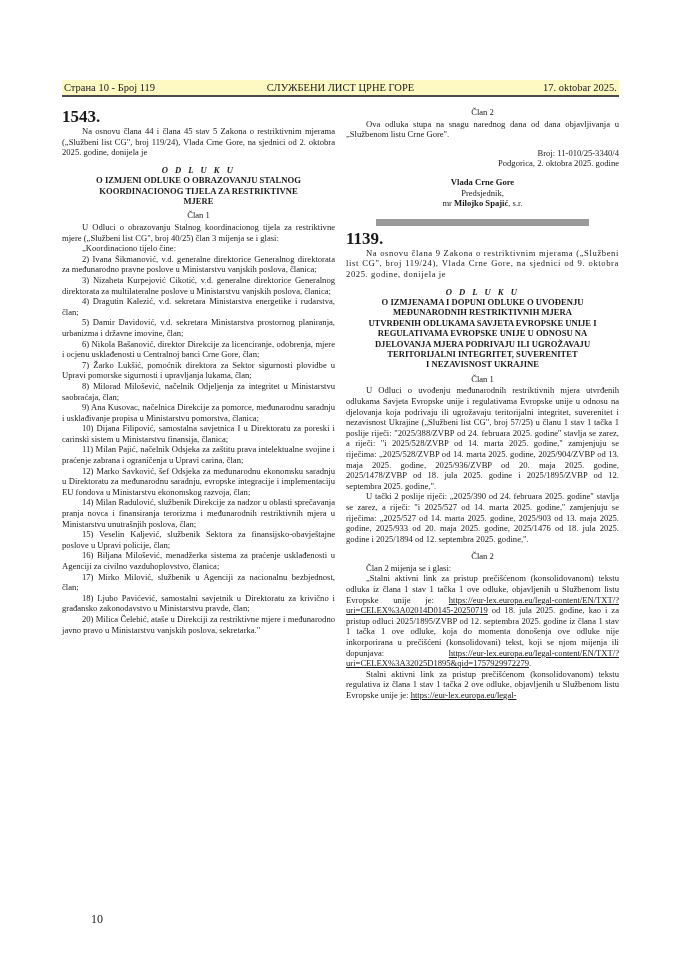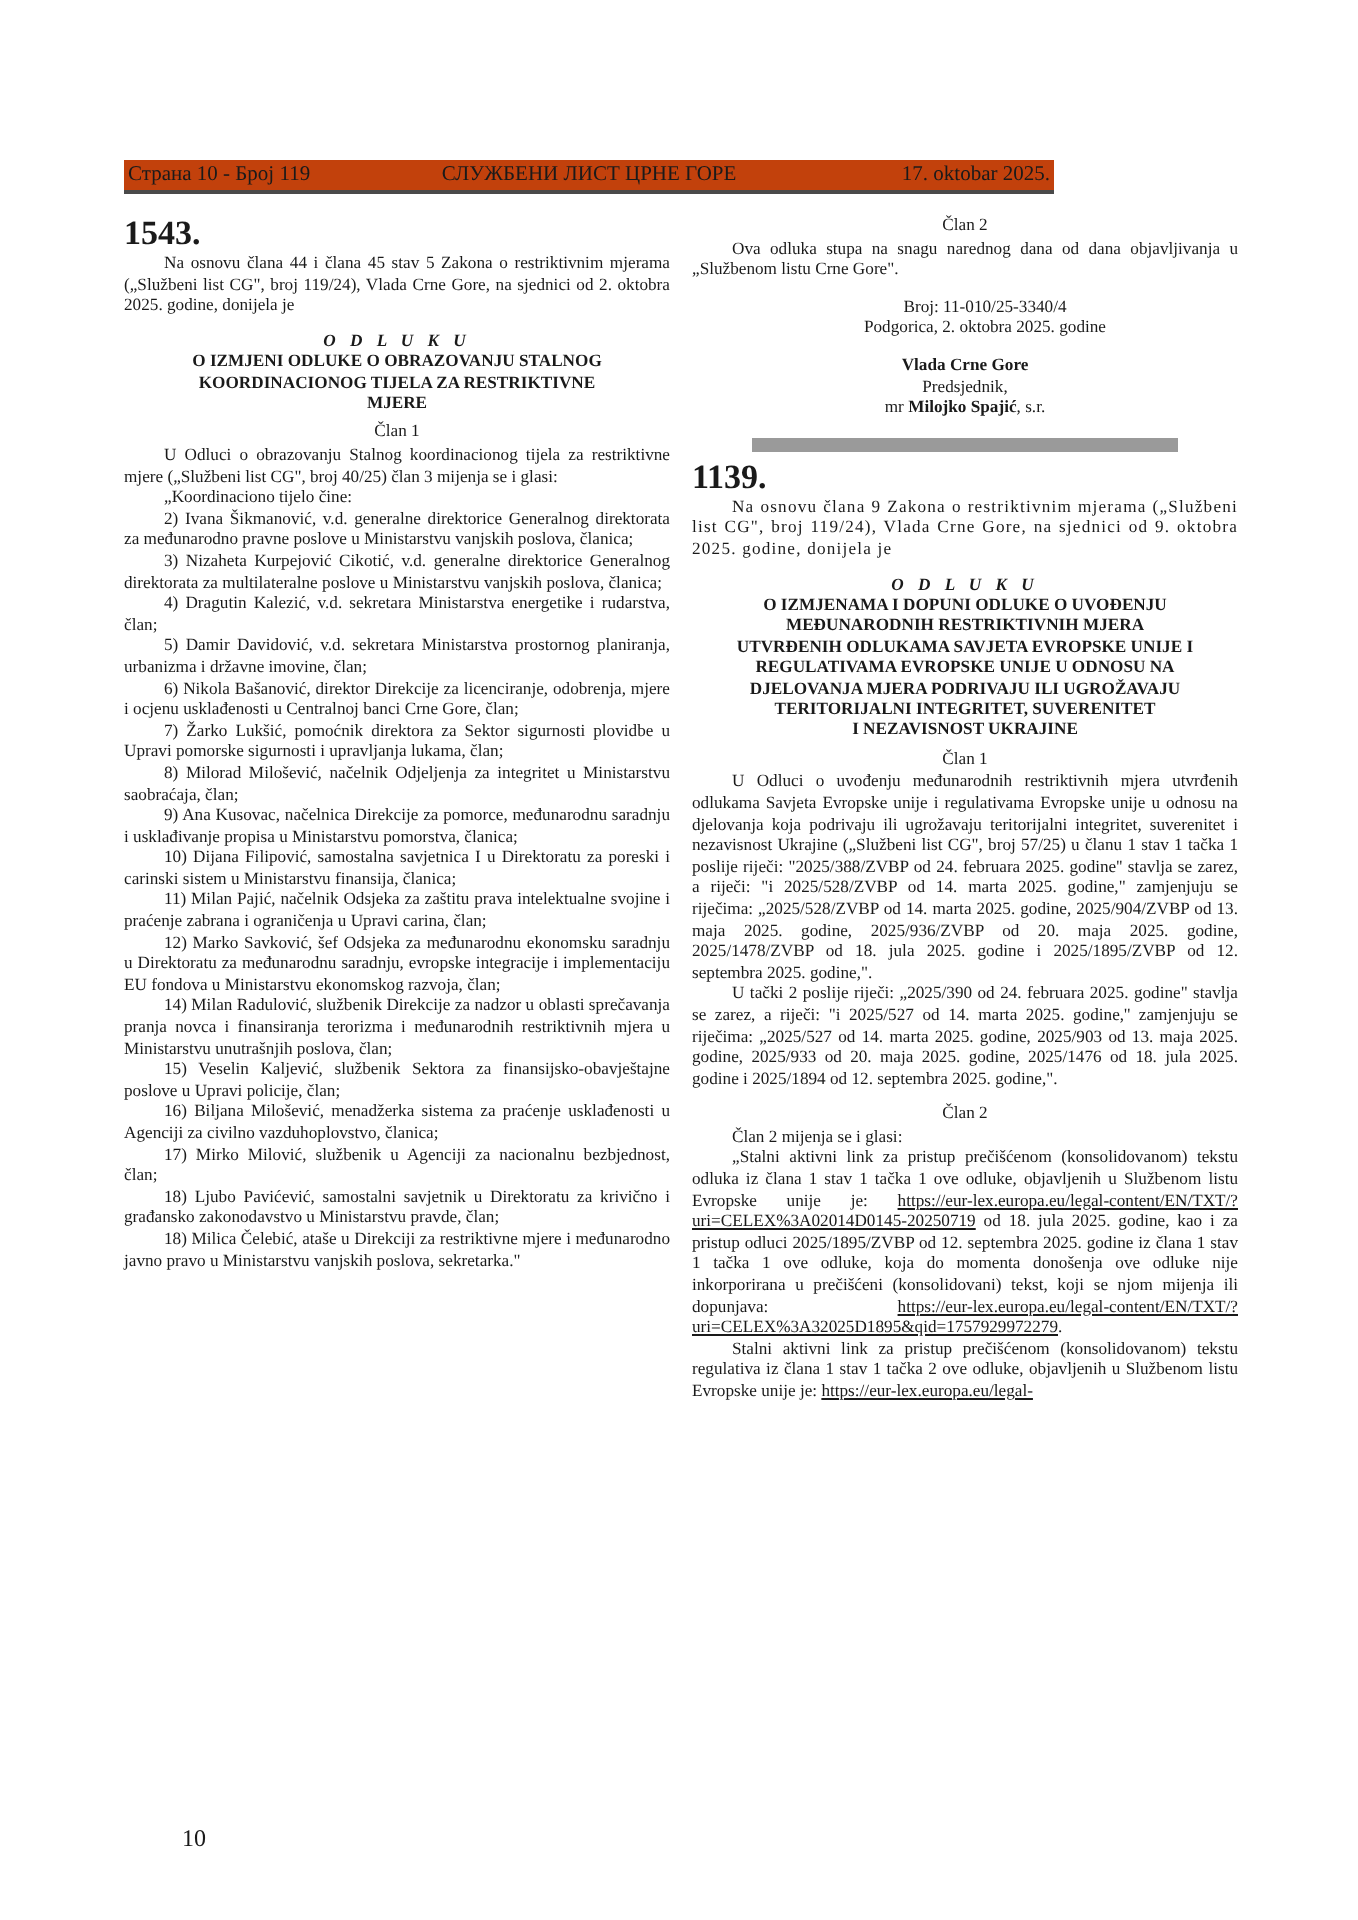--- a/index.html
+++ b/index.html
@@ -3,41 +3,41 @@
 <meta charset="utf-8">
 <style>
   html, body { margin: 0; padding: 0; }
   body {
     width: 679px; height: 960px; background: #ffffff; overflow: hidden;
     font-family: "Liberation Serif", "DejaVu Serif", serif; color: #1a1a1a;
     position: relative;
   }
   .page { position: absolute; left: 0; top: 0; width: 679px; height: 960px; }
   .header {
-    position: absolute; left: 62px; top: 80px; width: 465px; height: 15px;
-    background: #c2410c; border-bottom: 2px solid #4a4a4a;
+    position: absolute; left: 62px; top: 80px; width: 557px; height: 15px;
+    background: #fef9c3; border-bottom: 2px solid #4a4a4a;
     font-size: 10.5px; line-height: 15px;
   }
   .header .left { position: absolute; left: 2px; top: 0; }
   .header .center { position: absolute; left: 0; right: 0; text-align: center; top: 0; }
   .header .right { position: absolute; right: 2px; top: 0; }
 
   .col { position: absolute; top: 108px; width: 273px; font-size: 8.6px; line-height: 10.6px; text-align: justify; }
   .col.left { left: 62px; }
   .col.right { left: 346px; top: 104px; }
 
   .act-num { font-weight: bold; font-size: 17px; line-height: 18px; margin: 0; }
   p { margin: 0; text-indent: 20px; }
   .center { text-align: center; text-indent: 0; }
   .bold { font-weight: bold; }
   .title-block { text-align: center; font-weight: bold; margin: 7px 0 4px 0; line-height: 10.4px; font-size: 8.6px; }
   .title-block .odluku { letter-spacing: 2.5px; font-style: italic; }
   .clan { text-align: center; margin: 3px 0 1px 0; text-indent: 0; }
   .clan.gap { margin-top: 7px; }
-  .meta { margin-top: 8px; padding-left: 20px; text-indent: 0; text-align: center; }
+  .meta { margin-top: 8px; padding-left: 20px; text-indent: 0; text-align: right; }
   .sign { text-align: center; margin-top: 8px; line-height: 10.6px; }
   .sepbar { height: 7px; background: #9a9a9a; margin: 10px 30px 4px 30px; }
   .link { text-decoration: underline; }
   .page-num { position: absolute; left: 91px; top: 912px; font-size: 12px; }
   .spaced { letter-spacing: 0.6px; }
 </style>
 </head>
 <body>
 
 <div class="page">
@@ -73,21 +73,21 @@
       <p>8) Milorad Milošević, načelnik Odjeljenja za integritet u Ministarstvu saobraćaja, član;</p>
       <p>9) Ana Kusovac, načelnica Direkcije za pomorce, međunarodnu saradnju i usklađivanje propisa u Ministarstvu pomorstva, članica;</p>
       <p>10) Dijana Filipović, samostalna savjetnica I u Direktoratu za poreski i carinski sistem u Ministarstvu finansija, članica;</p>
       <p>11) Milan Pajić, načelnik Odsjeka za zaštitu prava intelektualne svojine i praćenje zabrana i ograničenja u Upravi carina, član;</p>
       <p>12) Marko Savković, šef Odsjeka za međunarodnu ekonomsku saradnju u Direktoratu za međunarodnu saradnju, evropske integracije i implementaciju EU fondova u Ministarstvu ekonomskog razvoja, član;</p>
       <p>14) Milan Radulović, službenik Direkcije za nadzor u oblasti sprečavanja pranja novca i finansiranja terorizma i međunarodnih restriktivnih mjera u Ministarstvu unutrašnjih poslova, član;</p>
       <p>15) Veselin Kaljević, službenik Sektora za finansijsko-obavještajne poslove u Upravi policije, član;</p>
       <p>16) Biljana Milošević, menadžerka sistema za praćenje usklađenosti u Agenciji za civilno vazduhoplovstvo, članica;</p>
       <p>17) Mirko Milović, službenik u Agenciji za nacionalnu bezbjednost, član;</p>
       <p>18) Ljubo Pavićević, samostalni savjetnik u Direktoratu za krivično i građansko zakonodavstvo u Ministarstvu pravde, član;</p>
-      <p>18) Milica Čelebić, ataše u Direkciji za restriktivne mjere i međunarodno javno pravo u Ministarstvu vanjskih poslova, sekretarka."</p>
+      <p>20) Milica Čelebić, ataše u Direkciji za restriktivne mjere i međunarodno javno pravo u Ministarstvu vanjskih poslova, sekretarka."</p>
     </div>
   </div>
 
   <div class="col right">
     <div class="clan">Član 2</div>
     <p>Ova odluka stupa na snagu narednog dana od dana objavljivanja u „Službenom listu Crne Gore".</p>
 
     <div class="meta">
       <div>Broj: 11-010/25-3340/4</div>
       <div>Podgorica, 2. oktobra 2025. godine</div>

